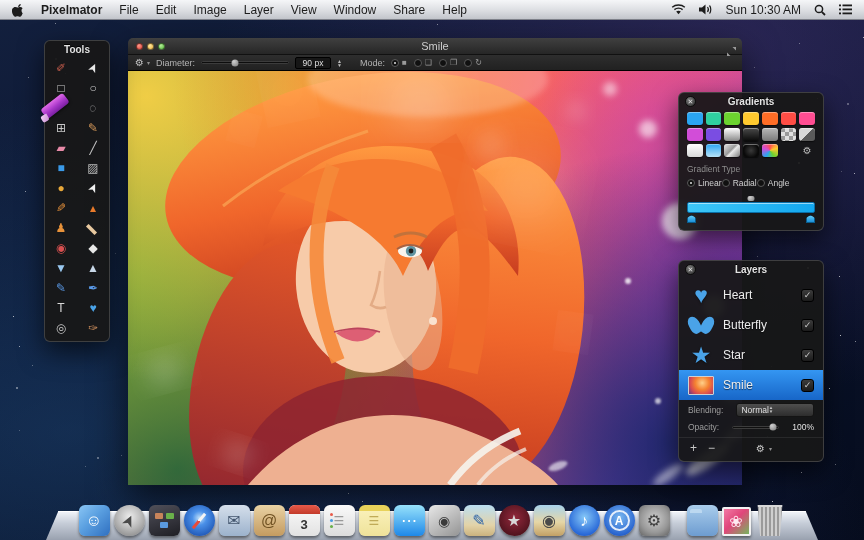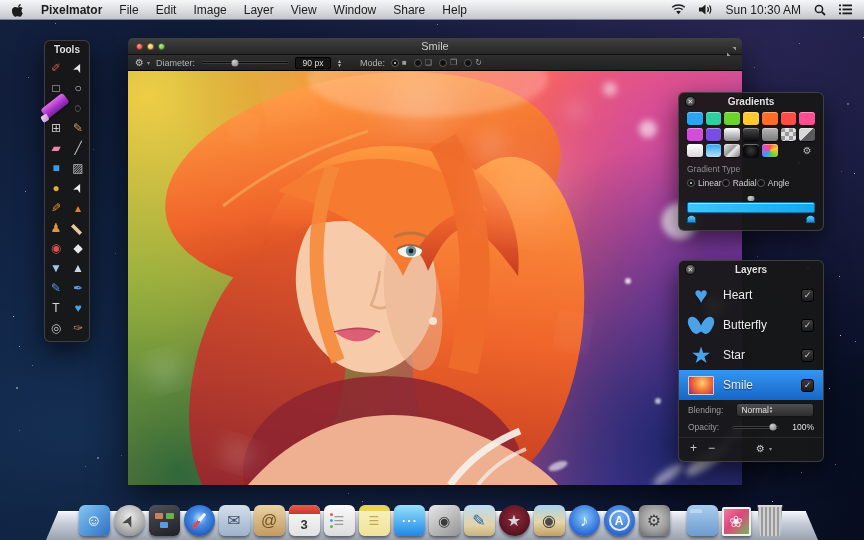--- a/index.html
+++ b/index.html
@@ -27,21 +27,21 @@
       border:1px solid rgba(130,130,130,.38); border-radius:6px;
       box-shadow:0 10px 26px rgba(0,0,0,.6); }
   .panel-header { height:17px; display:flex; align-items:center; position:relative; padding:0 6px; }
   .close-btn { width:11px; height:11px; border-radius:50%; flex:0 0 auto;
       background:radial-gradient(circle at 35% 30%,#7a7a7a,#2c2c2c);
       border:1px solid #0c0c0c; color:#ddd; font-size:7px; line-height:9px; text-align:center; }
   .panel-title { position:absolute; left:0; right:0; text-align:center;
       font-size:10px; font-weight:bold; color:#e3e3e3; text-shadow:0 -1px 0 #000; }
 
   
-  .tools-panel { left:44px; top:40px; width:46px; z-index:30; padding-bottom:3px; }
+  .tools-panel { left:44px; top:40px; width:66px; z-index:30; padding-bottom:3px; }
   .tools-grid { display:grid; grid-template-columns:1fr 1fr; }
   .tool-cell { height:20px; display:flex; align-items:center; justify-content:center; position:relative; }
   .tool-glyph { font-size:12px; line-height:1; }
   .rot-up { display:inline-block; transform:rotate(-65deg); }
   .rot45 { display:inline-block; transform:rotate(45deg); }
   .flip { display:inline-block; transform:scaleX(-1); }
   .tool-cell.tool-selected { overflow:visible; z-index:2; }
   .marker-shape { position:absolute; left:-4px; top:2px; width:28px; height:12px;
       background:linear-gradient(180deg,#e06ae8 0%,#a636c8 55%,#7a1fa0 100%);
       border-radius:3px; transform:rotate(-38deg); box-shadow:0 1px 3px rgba(0,0,0,.6); }

